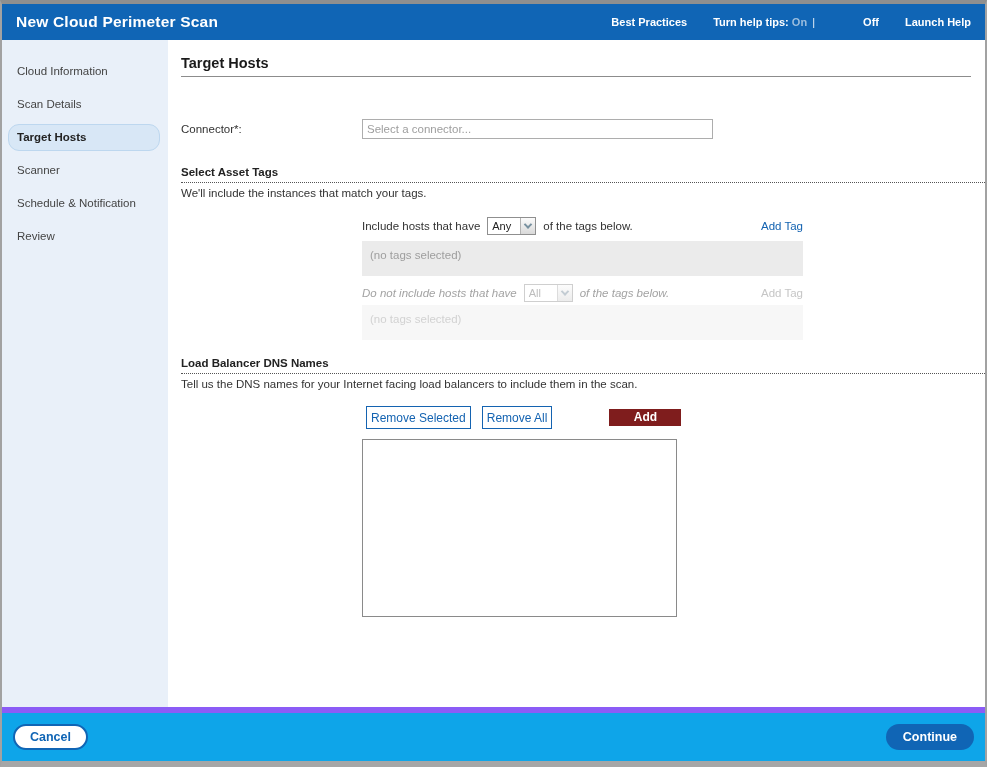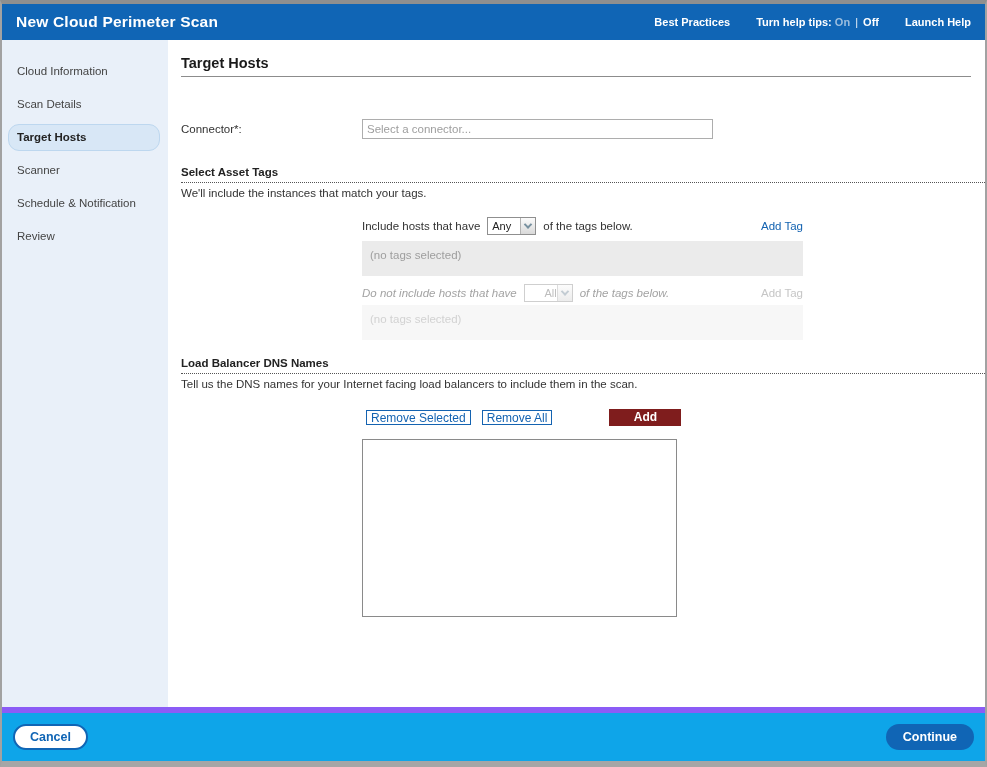--- a/index.html
+++ b/index.html
@@ -27,21 +27,21 @@
     color: #fff;
   }
   .titlebar h1 { font-size: 15.5px; font-weight: bold; letter-spacing: 0.2px; }
   .titlebar .spacer { flex: 1; }
   .titlebar .hlink {
     font-size: 11px; font-weight: bold; color: #fff;
     margin-left: 26px; cursor: pointer; white-space: nowrap;
   }
   .titlebar .tips-on  { color: #9cbede; font-weight: bold; }
   .titlebar .tips-sep { color: #e8f0f8; font-weight: normal; margin: 0 2px; }
-  .titlebar .tips-off { color: #ffffff; font-weight: bold; }
+  .titlebar .tips-off { color: #ffffff; font-weight: bold; margin-left: 43px; }
   
   .bodyrow { flex: 1 1 auto; display: flex; min-height: 0; }
   .sidebar {
     flex: 0 0 166px; width: 166px;
     background: #e9f0f9;
     padding-top: 18px;
   }
   .side-item {
     height: 27px; line-height: 25px;
     margin: 0 8px 6px 6px;
@@ -116,40 +116,40 @@
     background: linear-gradient(#fbfbfb, #d9d9d9);
     border-left: 1px solid #b3b3b3;
     display: flex; align-items: center; justify-content: center;
   }
   .chev {
     width: 6px; height: 6px;
     border-right: 2px solid #77909f;
     border-bottom: 2px solid #77909f;
     transform: rotate(45deg) translate(-1px,-1px);
   }
-  .fake-select.disabled { border-color: #cfcfcf; cursor: default; text-align: right; }
+  .fake-select.disabled { border-color: #cfcfcf; cursor: default; }
   .fake-select.disabled .val { color: #bdbdbd; }
   .fake-select.disabled .btn { background: linear-gradient(#fcfcfc, #ececec); border-left-color: #dcdcdc; }
   .fake-select.disabled .chev { border-color: #c3ccd3; }
   .addtag { font-size: 11.5px; color: #1463b1; cursor: pointer; }
   .addtag.disabled { color: #c6c6c6; cursor: default; }
   .tagbox {
     width: 441px; height: 35px;
     padding: 8px 8px;
     font-size: 11.5px;
   }
   .tagbox-1 { margin-top: 6px; background: #ebebeb; color: #9e9e9e; }
   .tagbox-2 { margin-top: 4px; background: #f7f7f7; color: #d2d2d2; }
   .sect-lb { margin-top: 17px; }
   .lb-buttons {
     margin-left: 185px; margin-top: 19px;
     display: flex; align-items: center; height: 17px;
   }
   .btn-outline {
-    height: 15px; font-size: 12px; line-height: 14px;
+    height: 23px; font-size: 12px; line-height: 14px;
     color: #1463b1; background: #fff;
     border: 1px solid #1463b1;
     padding: 0 4px;
     font-family: "Liberation Sans", sans-serif;
     cursor: pointer; white-space: nowrap;
   }
   .btn-remove-all { margin-left: 11px; }
   .btn-add {
     margin-left: 57px;
     width: 72px; height: 17px;

